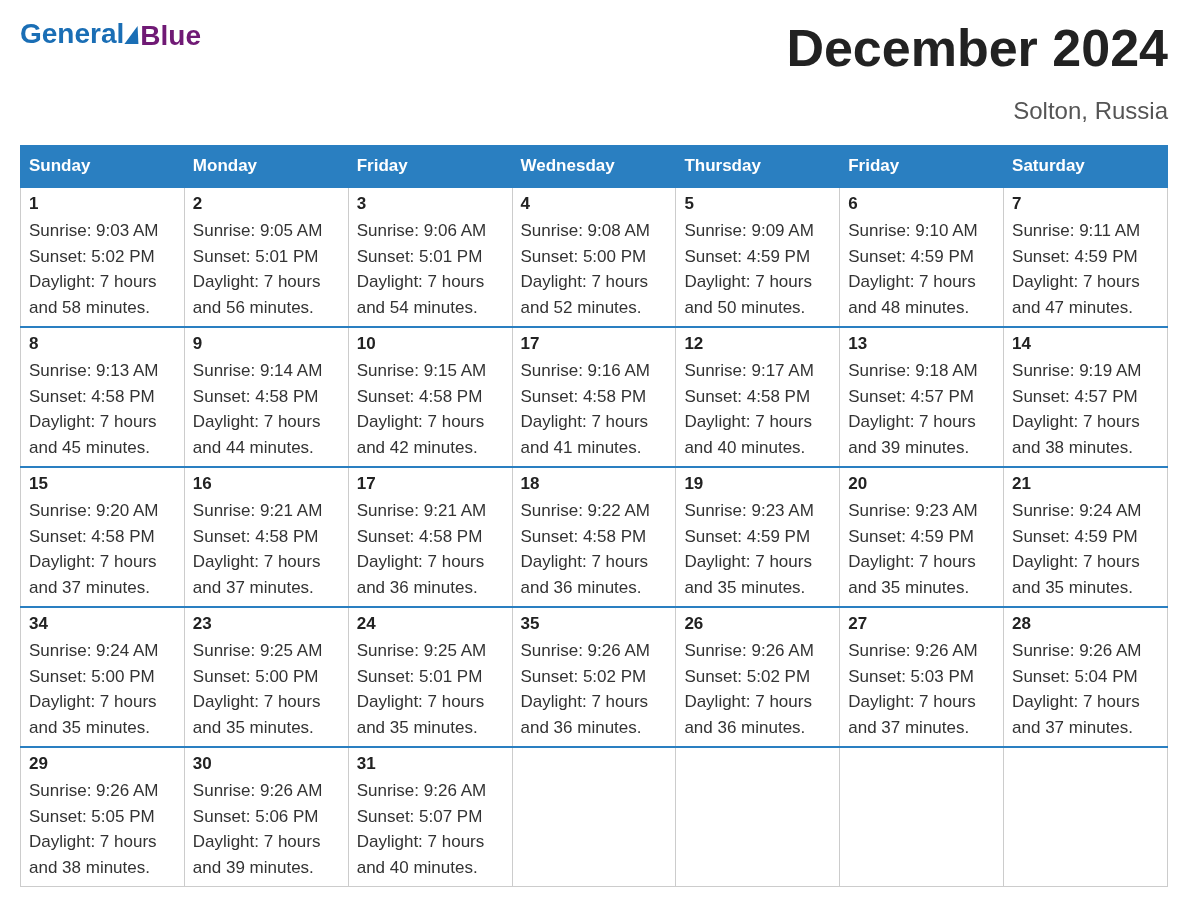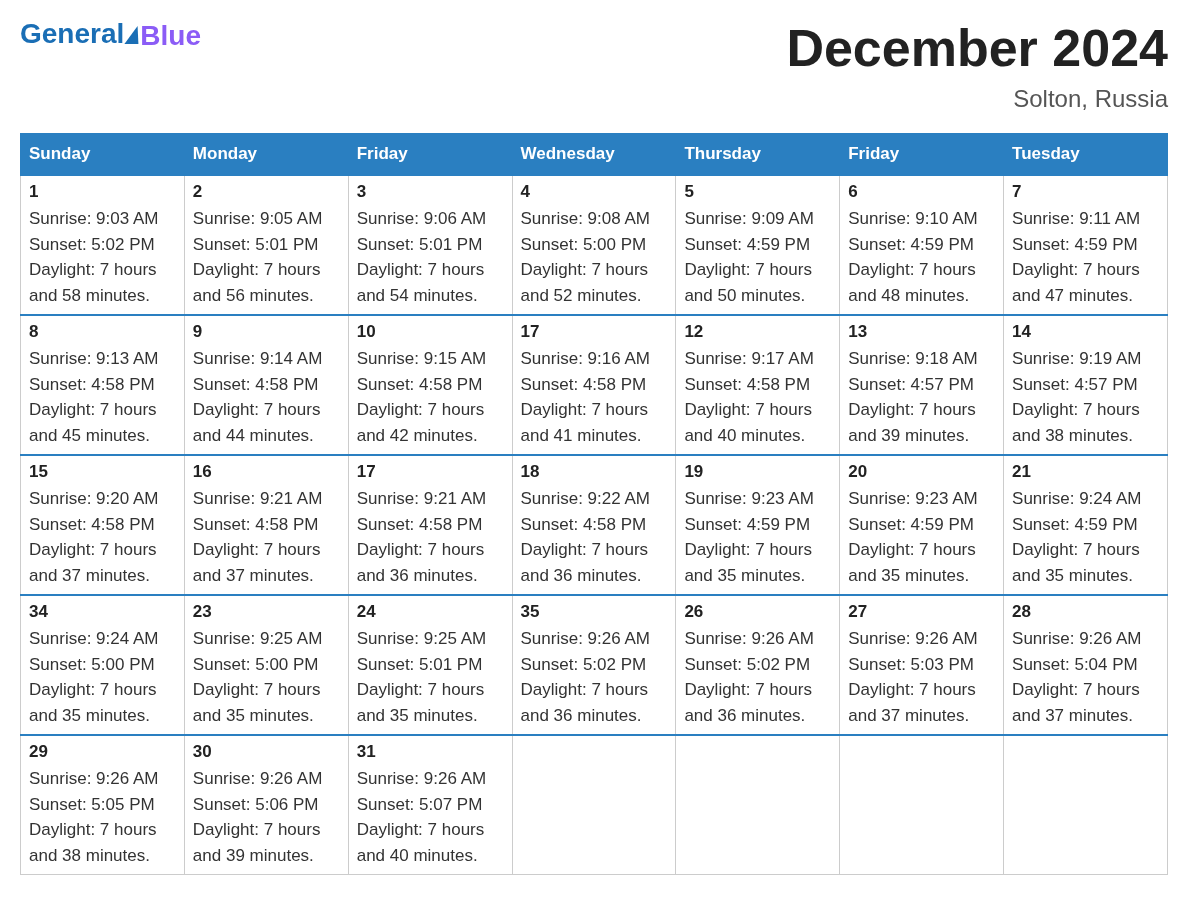--- a/index.html
+++ b/index.html
@@ -26,37 +26,37 @@
       font-weight: bold;
       color: #333;
       line-height: 1;
     }
     .logo-general span {
       color: #1a6eb5;
     }
     .logo-blue {
       font-size: 28px;
       font-weight: bold;
-      color: #8b5cf6;
+      color: #701a75;
       display: flex;
       align-items: flex-end;
     }
     .title-block {
       text-align: right;
     }
     .calendar-title {
       font-size: 52px;
       font-weight: bold;
       color: #222;
       line-height: 1.1;
     }
     .calendar-subtitle {
       font-size: 24px;
       color: #555;
-      margin-top: 8px;
+      margin-top: 20px;
     }
     .calendar {
       width: 100%;
       border-collapse: collapse;
       border: 1px solid #aaa;
       padding-left: 24px;
     }
     .calendar th {
       background-color: #2a7fc1;
       color: #fff;
@@ -111,21 +111,21 @@
 
 <table class="calendar">
   <thead>
     <tr>
       <th>Sunday</th>
       <th>Monday</th>
       <th>Friday</th>
       <th>Wednesday</th>
       <th>Thursday</th>
       <th>Friday</th>
-      <th>Tuesday</th>
+      <th>Saturday</th>
     </tr>
   </thead>
   <tbody id="calendar-body">
   <tr>
         <td>
           <div class="day-num">1</div>
           <div class="day-info">Sunrise: 9:03 AM<br>Sunset: 5:02 PM<br>Daylight: 7 hours and 58 minutes.</div>
         </td>
         <td>
           <div class="day-num">2</div>

